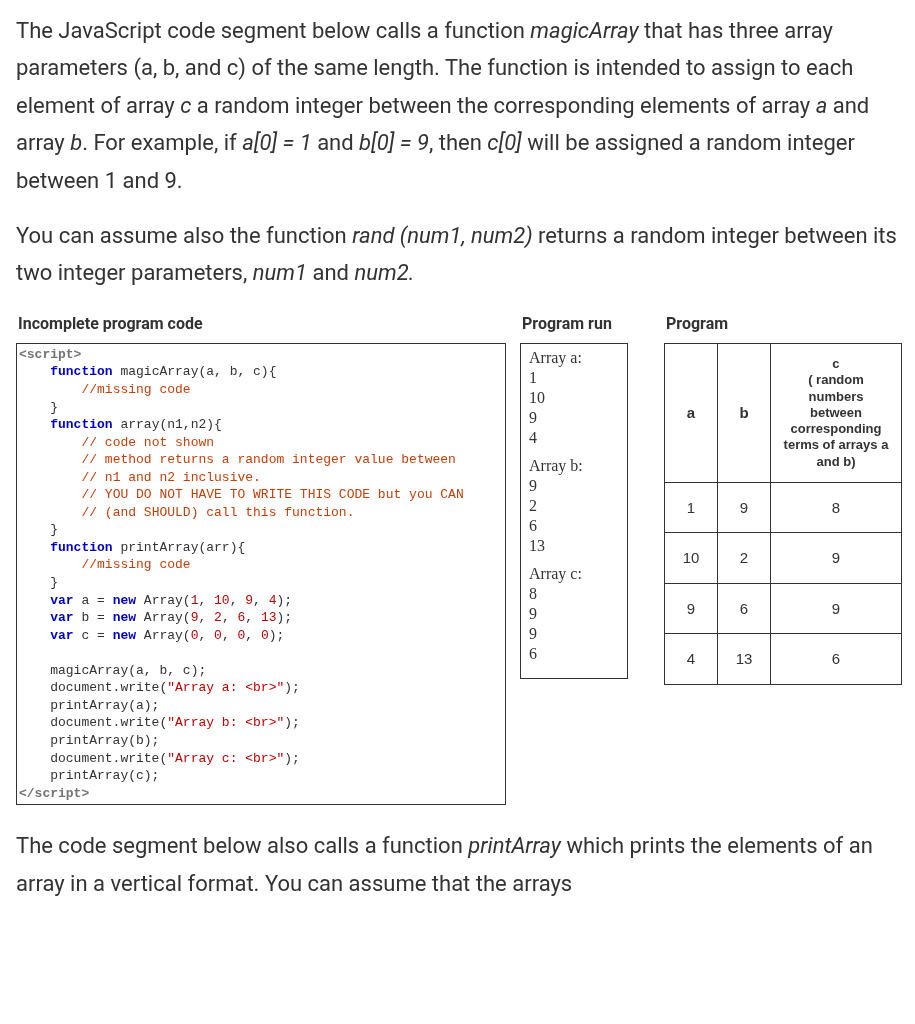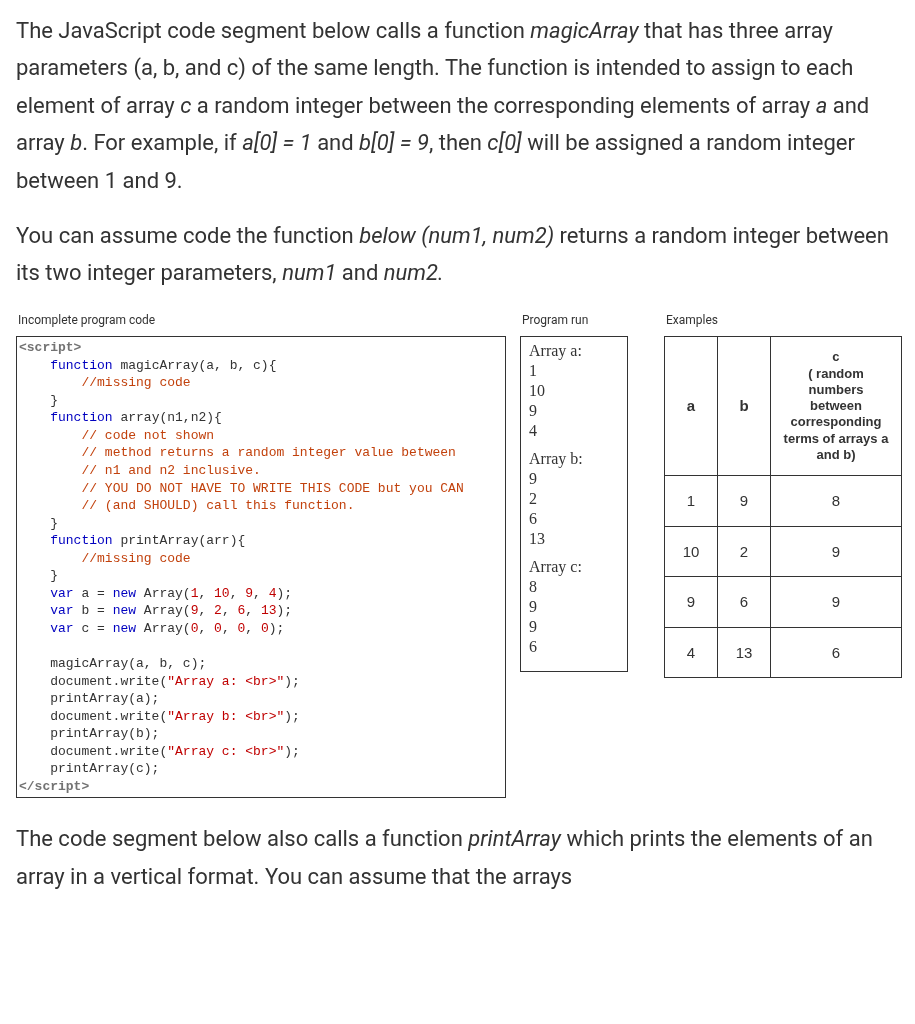--- a/index.html
+++ b/index.html
@@ -13,38 +13,38 @@
   }
   p { margin: 0 0 18px 0; }
   .emph { font-style: italic; font-weight: 400; }
   .section-row {
     display: flex;
     gap: 14px;
     margin-top: 14px;
     align-items: flex-start;
   }
   h4 {
-    font-size: 12px;
-    font-weight: 400;
+    font-size: 16px;
+    font-weight: 700;
     margin: 0 0 6px 2px;
     color: #333;
   }
   .code-col { flex: 0 0 490px; }
   .run-col  { flex: 0 0 130px; }
   .ex-col   { flex: 0 0 238px; }
   .code-box {
     border: 1px solid #333;
     padding: 2px 2px 2px 2px;
     font-family: "Courier New", Courier, monospace;
     font-size: 13px;
     line-height: 1.35;
     color: #333;
     white-space: pre;
   }
-  .kw   { color: #0000c0; font-weight: normal; }
+  .kw   { color: #0000c0; font-weight: bold; }
   .cm   { color: #c2410c; }
   .str  { color: #c00000; }
   .num  { color: #c00000; }
   .tag  { color: #737373; font-weight: bold; }
   .run-box {
     border: 1px solid #333;
     font-family: "Times New Roman", serif;
     font-size: 16px;
     padding: 4px 8px 14px 8px;
     width: 90px;
@@ -67,21 +67,21 @@
   .footer-p { margin-top: 22px; margin-bottom: 8px; }
 </style>
 </head>
 <body>
 
 <p>
   <span>The JavaScript code segment below calls a function </span><span class="emph">magicArray</span><span> that has three array parameters (a, b, and c) of the same length. The function is intended to assign to each element of array </span><span class="emph">c</span><span> a random integer between the corresponding elements of array </span><span class="emph">a</span><span> and array </span><span class="emph">b</span><span>. For example, if </span><span class="emph">a[0] = 1</span><span> and </span><span class="emph">b[0] = 9</span><span>, then </span><span class="emph">c[0]</span><span> will be assigned a random integer between 1 and 9.</span>
 </p>
 
 <p>
-  <span>You can assume code the function </span><span class="emph">below (num1, num2) </span><span>returns a random integer between its two integer parameters, </span><span class="emph">num1</span><span> and </span><span class="emph">num2.</span>
+  <span>You can assume also the function </span><span class="emph">rand (num1, num2) </span><span>returns a random integer between its two integer parameters, </span><span class="emph">num1</span><span> and </span><span class="emph">num2.</span>
 </p>
 
 <div class="section-row">
 
   <div class="code-col">
     <h4>Incomplete program code</h4>
     <div class="code-box"><span class="tag">&lt;script&gt;</span>
 <span class="kw">    function</span><span> magicArray(a, b, c){</span>
 <span>        </span><span class="cm">//missing code</span>
 <span>    }</span>
@@ -126,21 +126,21 @@
       <div style="height:8px"></div>
       <div>Array c:</div>
       <div>8</div>
       <div>9</div>
       <div>9</div>
       <div>6</div>
     </div>
   </div>
 
   <div class="ex-col">
-    <h4>Examples</h4>
+    <h4>Program</h4>
     <table class="ex">
       <tbody>
           <tr>
         <th style="width:46px;height:130px">a</th>
         <th style="width:46px">b</th>
         <th class="c-head" style="width:130px">
           <b>c</b><br>
           <span>( random numbers between corresponding terms of arrays a and b)</span>
         </th>
       </tr>

